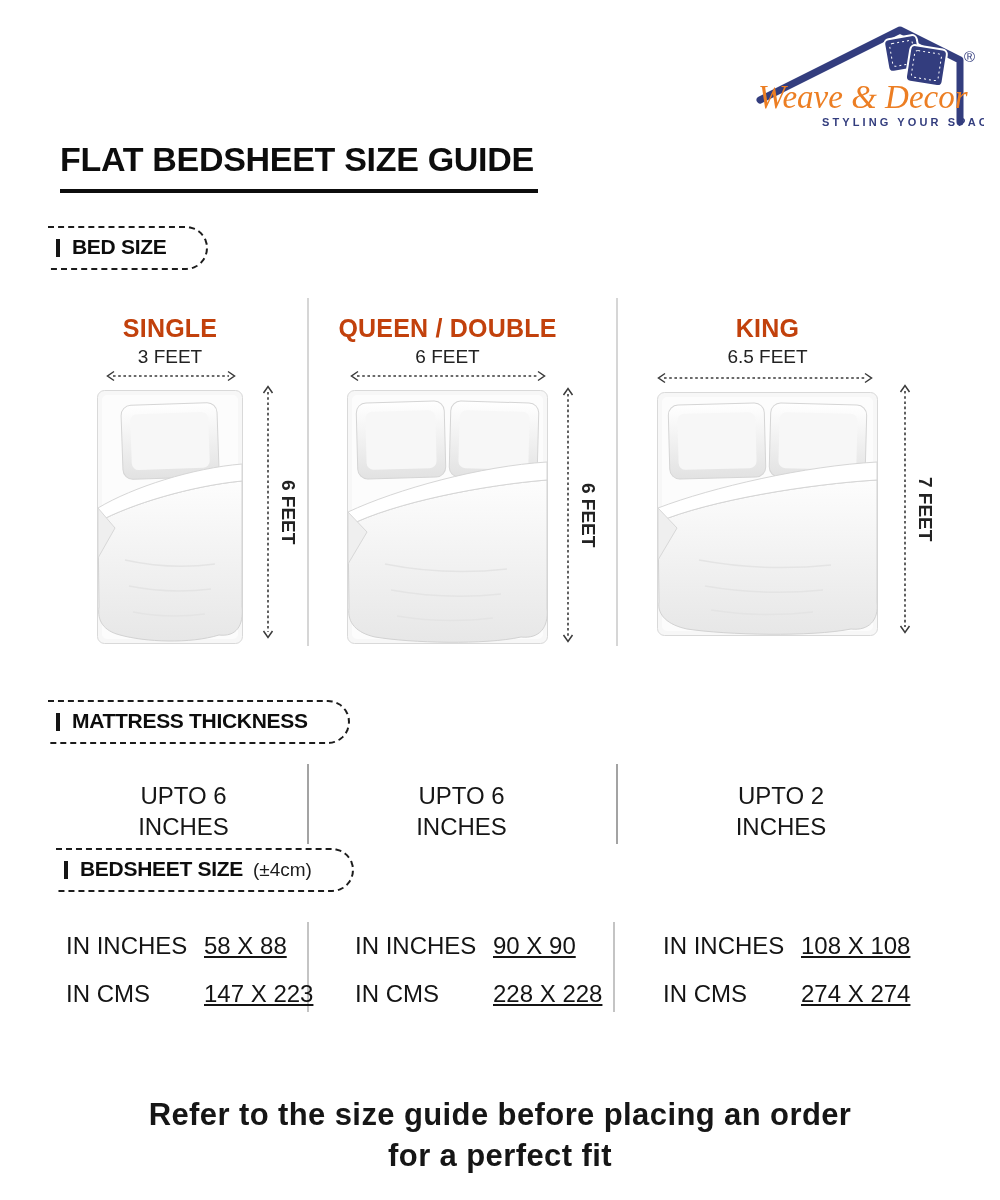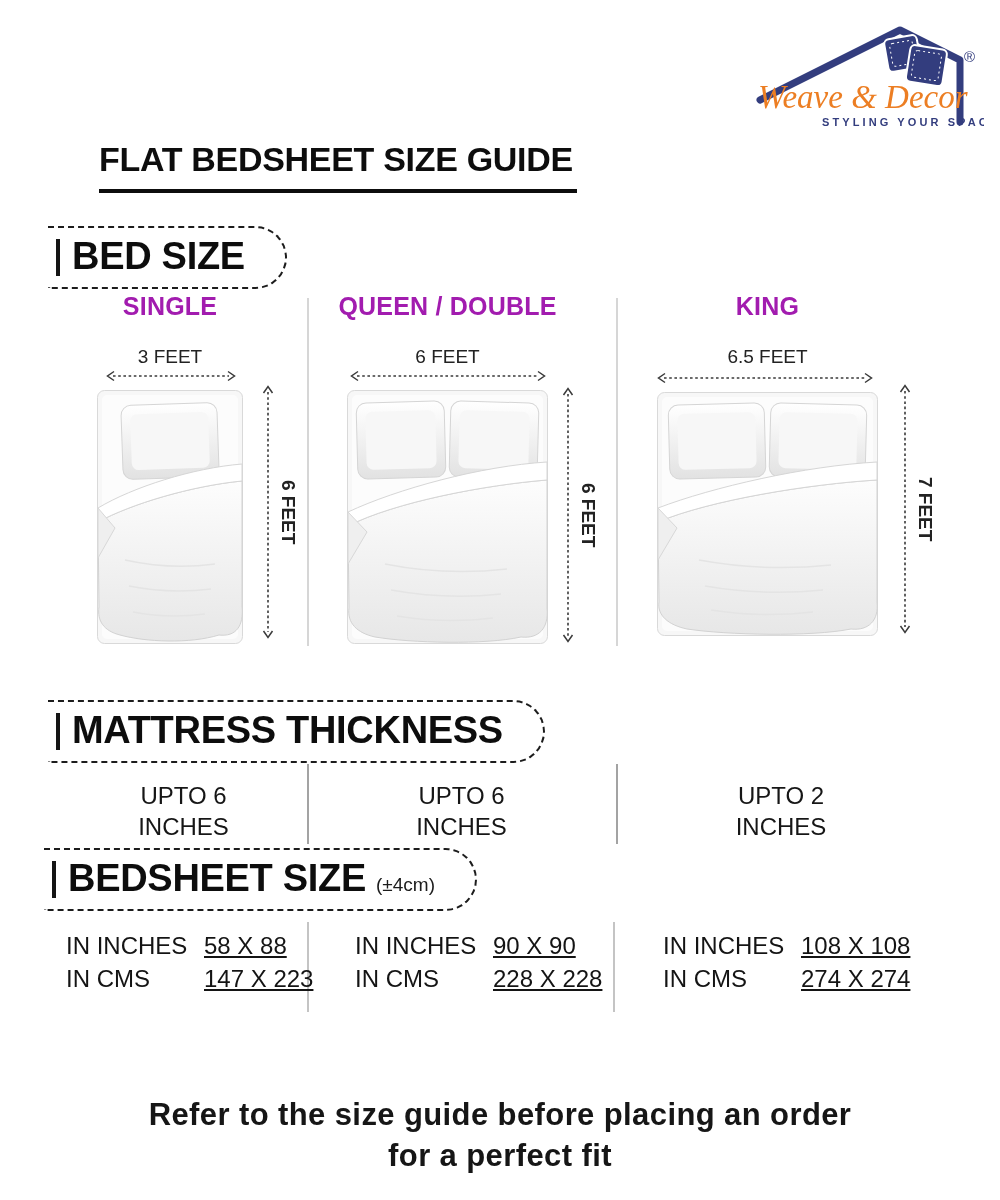--- a/index.html
+++ b/index.html
@@ -9,55 +9,55 @@
   
   .logo{position:absolute;left:752px;top:10px;width:232px;height:120px;}
   .logo-script{font-family:"Liberation Serif",serif;font-style:italic;font-size:33px;fill:#ec7e23;}
   .logo-tagline{font-family:"Liberation Sans",sans-serif;font-weight:bold;font-size:11px;
                 letter-spacing:3.1px;fill:#333d7e;}
   .logo-reg{font-family:"Liberation Sans",sans-serif;font-size:15px;fill:#333d7e;}
 
   
   .page-title{position:absolute;left:60px;top:140px;font-size:34px;font-weight:bold;
               letter-spacing:-0.3px;color:#0d0d0d;border-bottom:4px solid #0d0d0d;
-              padding:0 4px 10px 0;white-space:nowrap;margin-left:39px;}
+              padding:0 4px 10px 0;white-space:nowrap;}
 
   
   .badge{position:absolute;border:2.5px dashed #1c1c1c;border-left:none;
          border-radius:0 34px 34px 0;padding:7px 40px 9px 24px;background:#fff;
          display:flex;align-items:baseline;gap:10px;}
   .badge-bar{position:absolute;left:8px;top:11px;bottom:11px;width:3.5px;background:#151515;}
-  .badge-text{font-size:38px;font-weight:bold;letter-spacing:-0.3px;color:#0d0d0d;white-space:nowrap;}
+  .badge-text{font-size:21px;font-weight:bold;letter-spacing:-0.3px;color:#0d0d0d;white-space:nowrap;}
   .badge-tol{font-size:19px;font-weight:300;color:#1c1c1c;white-space:nowrap;}
   .badge-bedsize{left:48px;top:226px;}
   .badge-mattress{left:48px;top:700px;}
-  .badge-bedsheet{left:44px;top:848px;}
-
-  
-  .bed-name{position:absolute;top:292px;font-size:25px;font-weight:bold;text-align:center;
-            letter-spacing:0.2px;color:#a21caf;}
+  .badge-bedsheet{left:56px;top:848px;}
+
+  
+  .bed-name{position:absolute;top:314px;font-size:25px;font-weight:bold;text-align:center;
+            letter-spacing:0.2px;color:#c2410c;}
   .dim-w-label{position:absolute;top:346px;font-size:19px;font-weight:normal;text-align:center;color:#222;}
   .harrow{position:absolute;top:370px;}
   .varrow{position:absolute;}
   .vlabel{position:absolute;width:24px;display:flex;align-items:center;justify-content:center;
           writing-mode:vertical-rl;font-size:19px;font-weight:bold;color:#222;white-space:nowrap;}
   .bed-art{position:absolute;}
 
   
   .vdiv{position:absolute;width:2px;}
   .vdiv-bed{background:#d6d6d6;top:298px;height:348px;}
   .vdiv-thick{background:#a3a3a3;top:764px;height:80px;}
   .vdiv-table{background:#c4c4c4;top:922px;height:90px;}
 
   
   .thick-cell{position:absolute;top:780px;text-align:center;font-size:24px;line-height:31px;color:#161616;}
 
   
   .size-col{position:absolute;top:932px;display:grid;grid-template-columns:138px auto;
-            row-gap:5px;font-size:24px;color:#141414;}
+            row-gap:20px;font-size:24px;color:#141414;}
   .size-label{text-align:left;}
   .size-value{text-align:left;text-decoration:underline;}
 
   
   .footer-note{position:absolute;left:0;top:1094px;width:1000px;text-align:center;
                font-size:31px;font-weight:700;line-height:41px;letter-spacing:0.4px;color:#161616;}
 </style>
 </head>
 <body>
 

